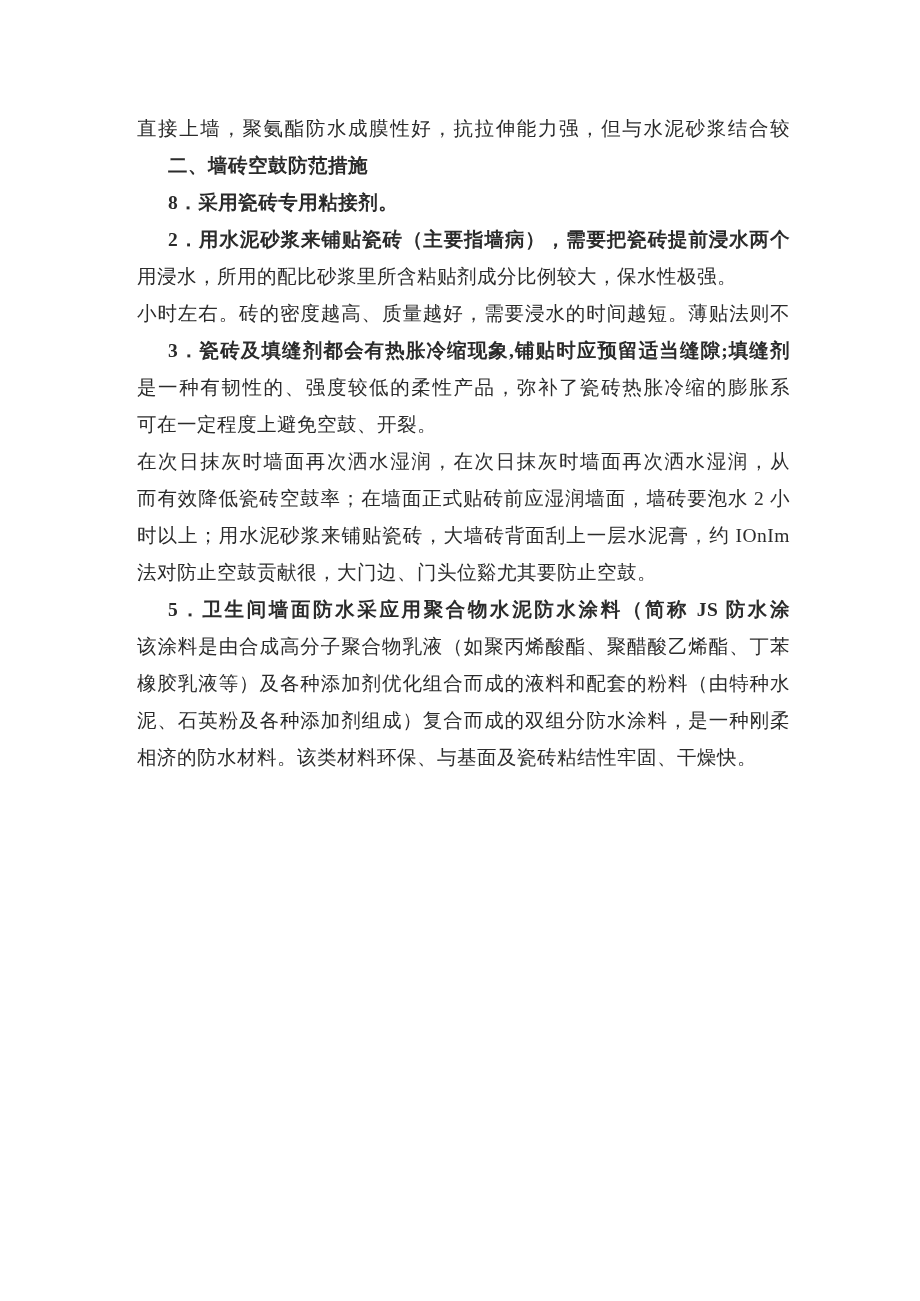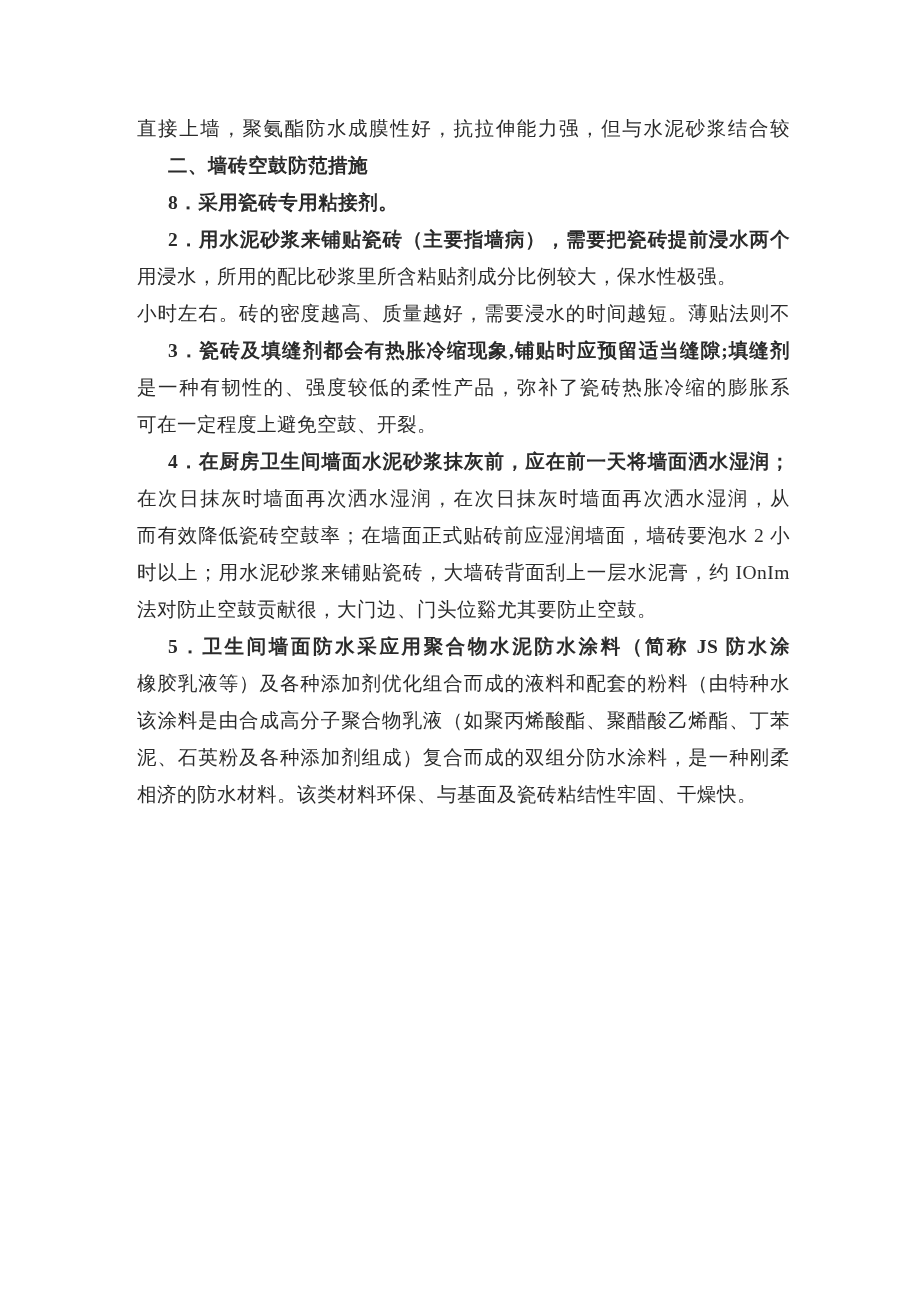--- a/index.html
+++ b/index.html
@@ -46,24 +46,23 @@
   <div class="doc-body">
       <div class="line fill">直接上墙，聚氨酯防水成膜性好，抗拉伸能力强，但与水泥砂浆结合较差，</div>
       <div class="line indent">二、墙砖空鼓防范措施</div>
       <div class="line indent">8．采用瓷砖专用粘接剂。</div>
       <div class="line fill indent">2．用水泥砂浆来铺贴瓷砖（主要指墙病），需要把瓷砖提前浸水两个</div>
       <div class="line">用浸水，所用的配比砂浆里所含粘贴剂成分比例较大，保水性极强。</div>
       <div class="line fill">小时左右。砖的密度越高、质量越好，需要浸水的时间越短。薄贴法则不</div>
       <div class="line fill indent">3．瓷砖及填缝剂都会有热胀冷缩现象,铺贴时应预留适当缝隙;填缝剂</div>
       <div class="line fill">是一种有韧性的、强度较低的柔性产品，弥补了瓷砖热胀冷缩的膨胀系数，</div>
       <div class="line">可在一定程度上避免空鼓、开裂。</div>
-      <div class="line fill indent">4．在厨房卫生间墙面水泥砂浆抹灰前，应在前一天将墙面洒水湿润；</div>
       <div class="line fill">在次日抹灰时墙面再次洒水湿润，在次日抹灰时墙面再次洒水湿润，从</div>
       <div class="line fill">而有效降低瓷砖空鼓率；在墙面正式贴砖前应湿润墙面，墙砖要泡水 2 小</div>
       <div class="line fill">时以上；用水泥砂浆来铺贴瓷砖，大墙砖背面刮上一层水泥膏，约 IOnIm</div>
       <div class="line">法对防止空鼓贡献很，大门边、门头位谿尤其要防止空鼓。</div>
       <div class="line fill indent">5．卫生间墙面防水采应用聚合物水泥防水涂料（简称 JS 防水涂料），</div>
+      <div class="line fill">该涂料是由合成高分子聚合物乳液（如聚丙烯酸酯、聚醋酸乙烯酯、丁苯</div>
       <div class="line fill">橡胶乳液等）及各种添加剂优化组合而成的液料和配套的粉料（由特种水</div>
-      <div class="line fill">该涂料是由合成高分子聚合物乳液（如聚丙烯酸酯、聚醋酸乙烯酯、丁苯</div>
       <div class="line fill">泥、石英粉及各种添加剂组成）复合而成的双组分防水涂料，是一种刚柔</div>
       <div class="line">相济的防水材料。该类材料环保、与基面及瓷砖粘结性牢固、干燥快。</div>
     </div>
 </div>
 
 </body></html>

